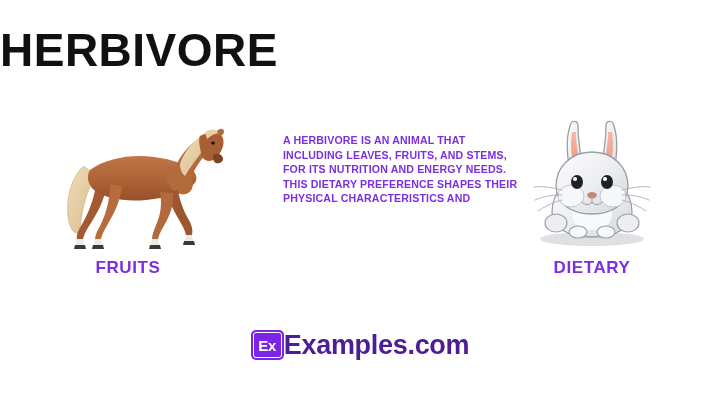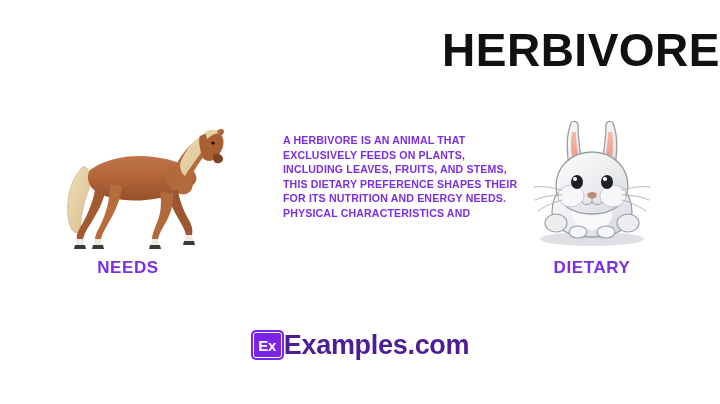--- a/index.html
+++ b/index.html
@@ -17,21 +17,21 @@
     background: #ffffff;
     overflow: hidden;
   }
 
   
   .title {
     position: absolute;
     left: 0;
     top: 27px;
     width: 720px;
-    text-align: right;
+    text-align: left;
     font-size: 46px;
     font-weight: 700;
     letter-spacing: 0.5px;
     color: #111111;
     line-height: 1;
     font-family: "Liberation Sans", sans-serif;
   }
 
   
   .panel-left {
@@ -189,29 +189,28 @@
 
         <path d="M177 14 C183 11 189 11 192 15 C188 15 183 17 179 21 Z" fill="#e6cfa2"></path>
 
         <path d="M186 36 C191 35 195 37 195 41 C195 44 191 46 188 45 C185 44 184 39 186 36 Z" fill="#7d4423"></path>
 
         <ellipse cx="185" cy="25" rx="1.9" ry="1.6" fill="#241208"></ellipse>
 
         <path d="M189 13 C192 10 195 10 196 13 C196 16 194 18 191 18 Z" fill="#b06a3c"></path>
       </svg>
     </div>
-    <div class="animal-label">NEEDS</div>
+    <div class="animal-label">FRUITS</div>
   </div>
 
   <div class="description">
     <span class="ln">A HERBIVORE IS AN ANIMAL THAT</span>
-    <span class="ln">EXCLUSIVELY FEEDS ON PLANTS,</span>
     <span class="ln">INCLUDING LEAVES, FRUITS, AND STEMS,</span>
+    <span class="ln">FOR ITS NUTRITION AND ENERGY NEEDS.</span>
     <span class="ln">THIS DIETARY PREFERENCE SHAPES THEIR</span>
-    <span class="ln">FOR ITS NUTRITION AND ENERGY NEEDS.</span>
     <span class="ln">PHYSICAL CHARACTERISTICS AND</span>
   </div>
 
   <div class="panel-right">
     <div class="animal-art">
       <svg viewBox="0 0 200 140" width="200" height="140" xmlns="http://www.w3.org/2000/svg" aria-hidden="true">
         <defs>
           <linearGradient id="furg" x1="0" y1="0" x2="1" y2="1">
             <stop offset="0%" stop-color="#fdfdfe"></stop>
             <stop offset="55%" stop-color="#ebecee"></stop>

